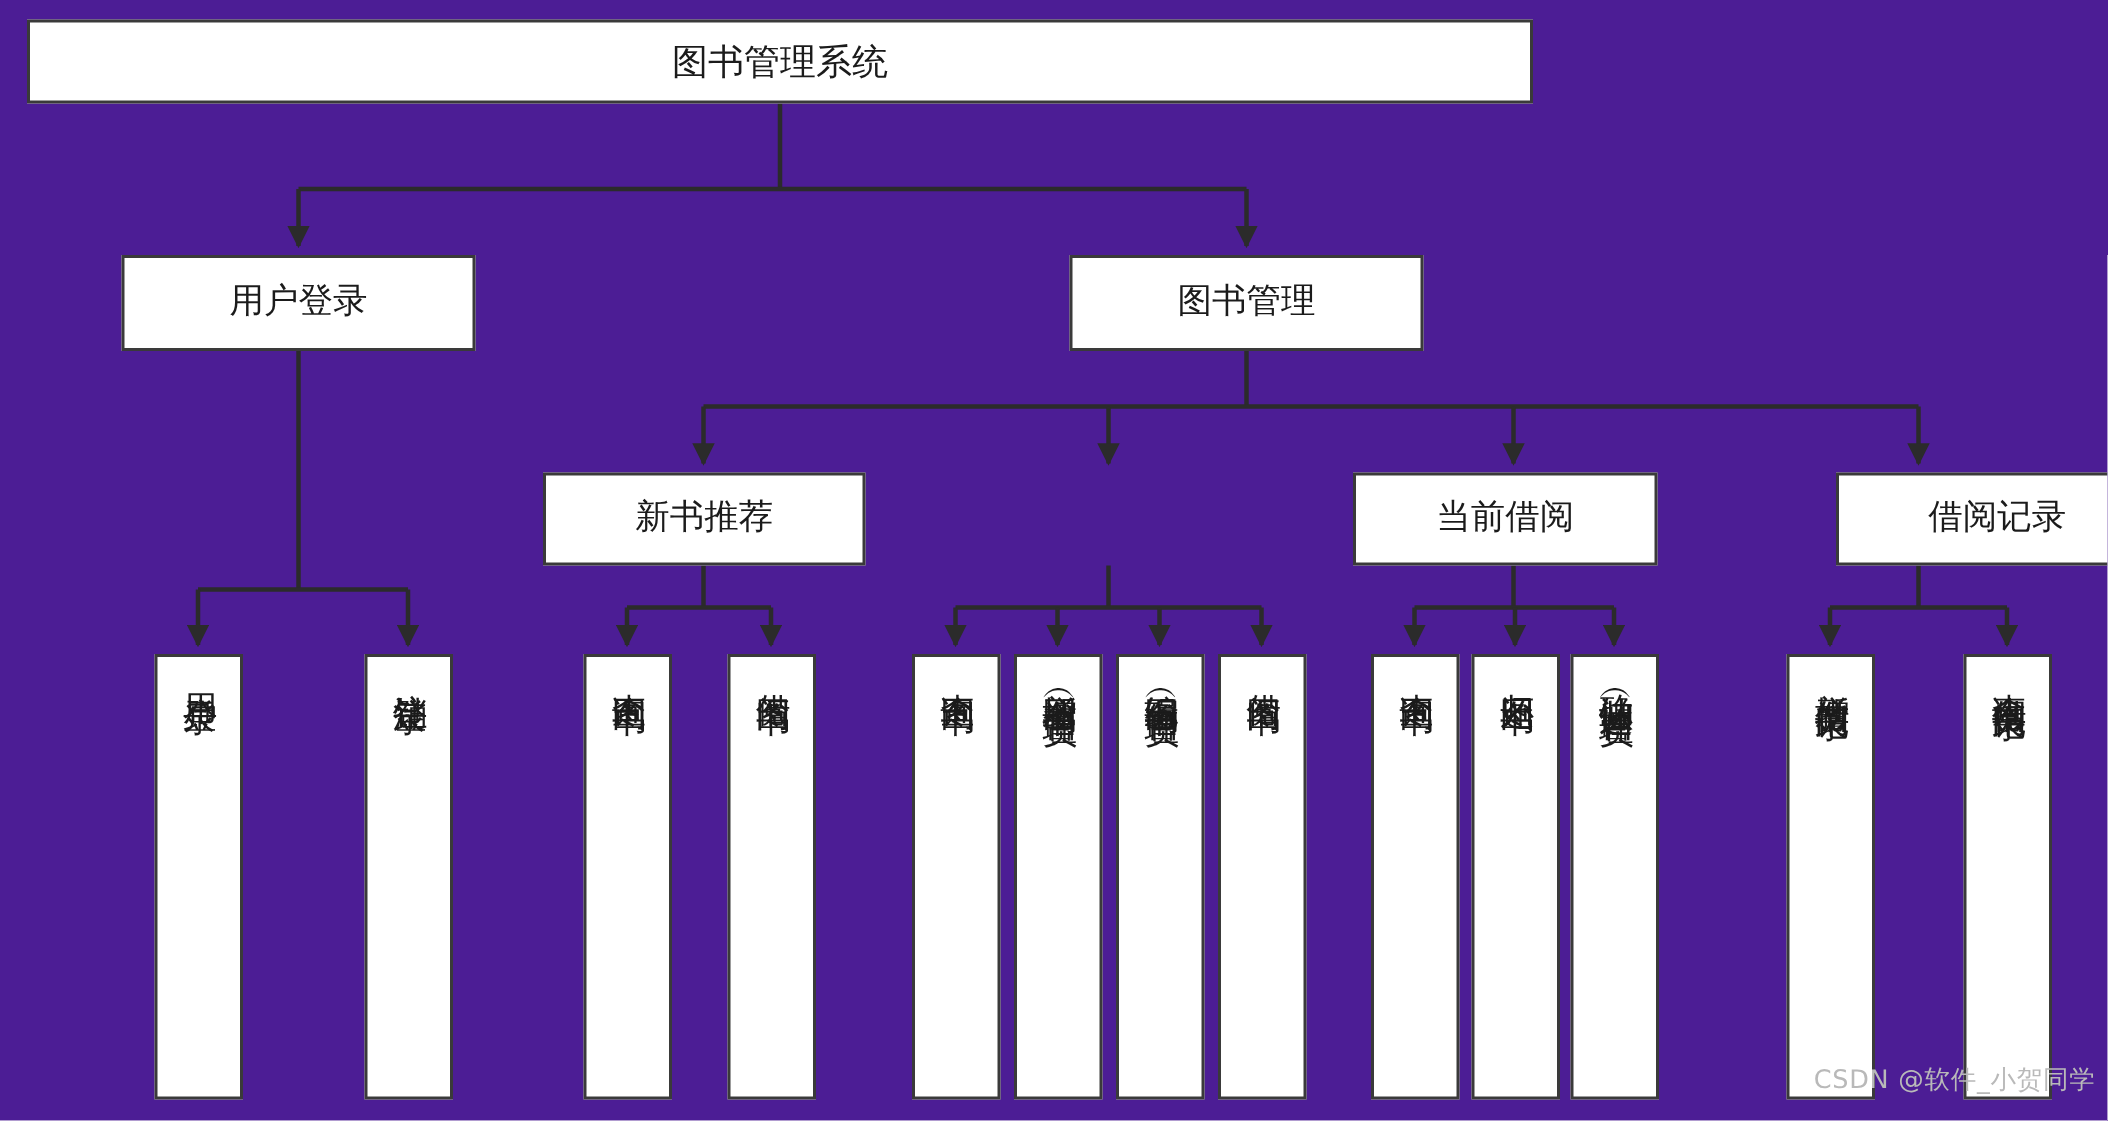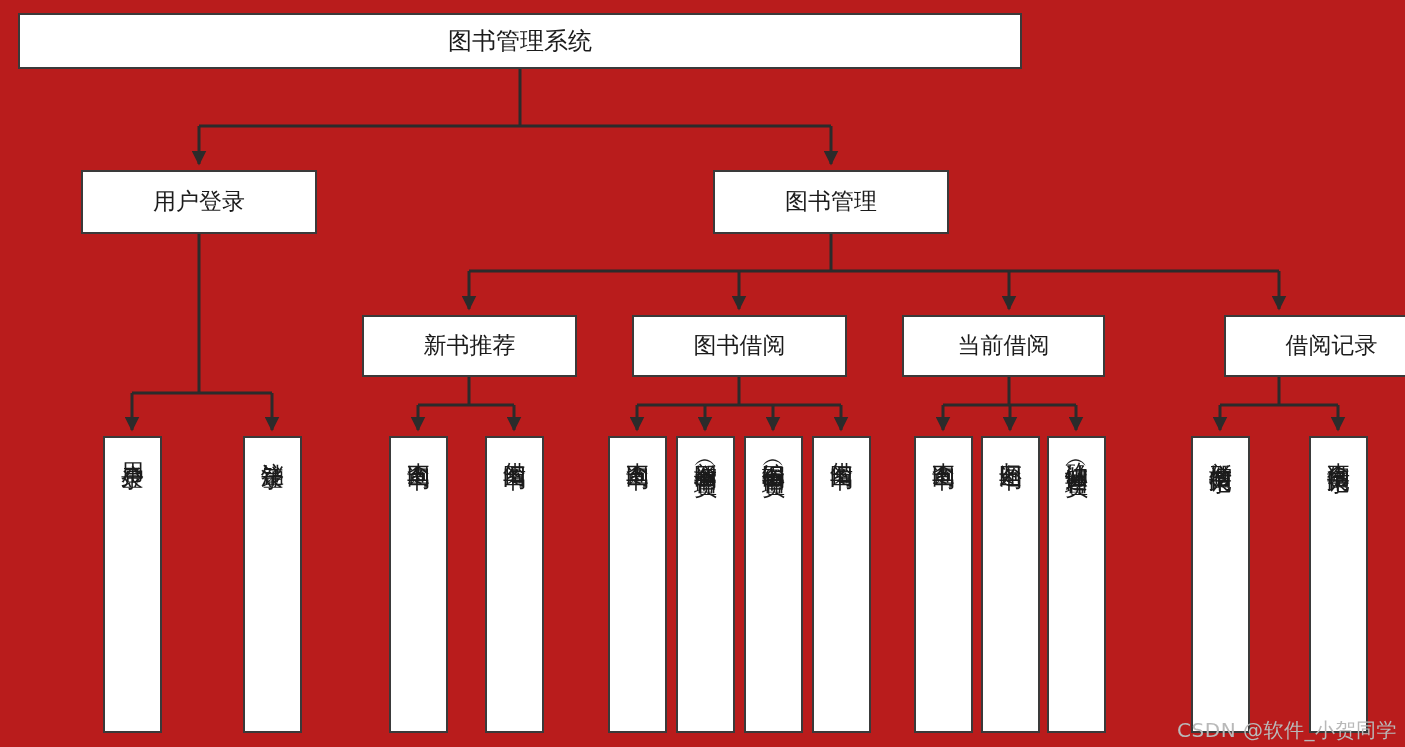--- a/index.html
+++ b/index.html
@@ -8,21 +8,21 @@
     padding: 0;
     background: #ffffff;
   }
   body {
     font-family: "DejaVu Sans", "Liberation Sans", sans-serif;
   }
   #diagram-root {
     position: relative;
     width: 1405px;
     height: 747px;
-    background: #b91c1c;
+    background: #4c1d95;
     overflow: hidden;
   }
   #edge-layer {
     position: absolute;
     left: 0;
     top: 0;
     width: 1405px;
     height: 747px;
     pointer-events: none;
   }
@@ -59,22 +59,22 @@
     writing-mode: vertical-rl;
     text-orientation: upright;
     font-size: 23px;
     letter-spacing: 2px;
     line-height: 1;
     white-space: nowrap;
   }
   #watermark {
     position: absolute;
     right: 8px;
-    bottom: 3px;
-    font-size: 20px;
+    bottom: 16px;
+    font-size: 17px;
     color: #b9b9b9;
     letter-spacing: 0.5px;
     z-index: 5;
     white-space: nowrap;
   }
 </style>
 </head>
 <body>
 
 <div id="diagram-root">
@@ -138,23 +138,20 @@
   </div>
 
   <div class="node horiz" style="left:362px; top:315px; width:215px; height:62px;">
     <span class="node-label">新书推荐</span>
   </div>
 
   <div class="node horiz" style="left:713px; top:170px; width:236px; height:64px;">
     <span class="node-label">图书管理</span>
   </div>
 
-  <div class="node horiz" style="left:632px; top:315px; width:215px; height:62px;">
-    <span class="node-label">图书借阅</span>
-  </div>
 
   <div class="node horiz" style="left:902px; top:315px; width:203px; height:62px;">
     <span class="node-label">当前借阅</span>
   </div>
 
   <div class="node horiz" style="left:1224px; top:315px; width:215px; height:62px;">
     <span class="node-label">借阅记录</span>
   </div>
 
   <div class="node vert" style="left:103px; top:436px; width:59px; height:297px;">

